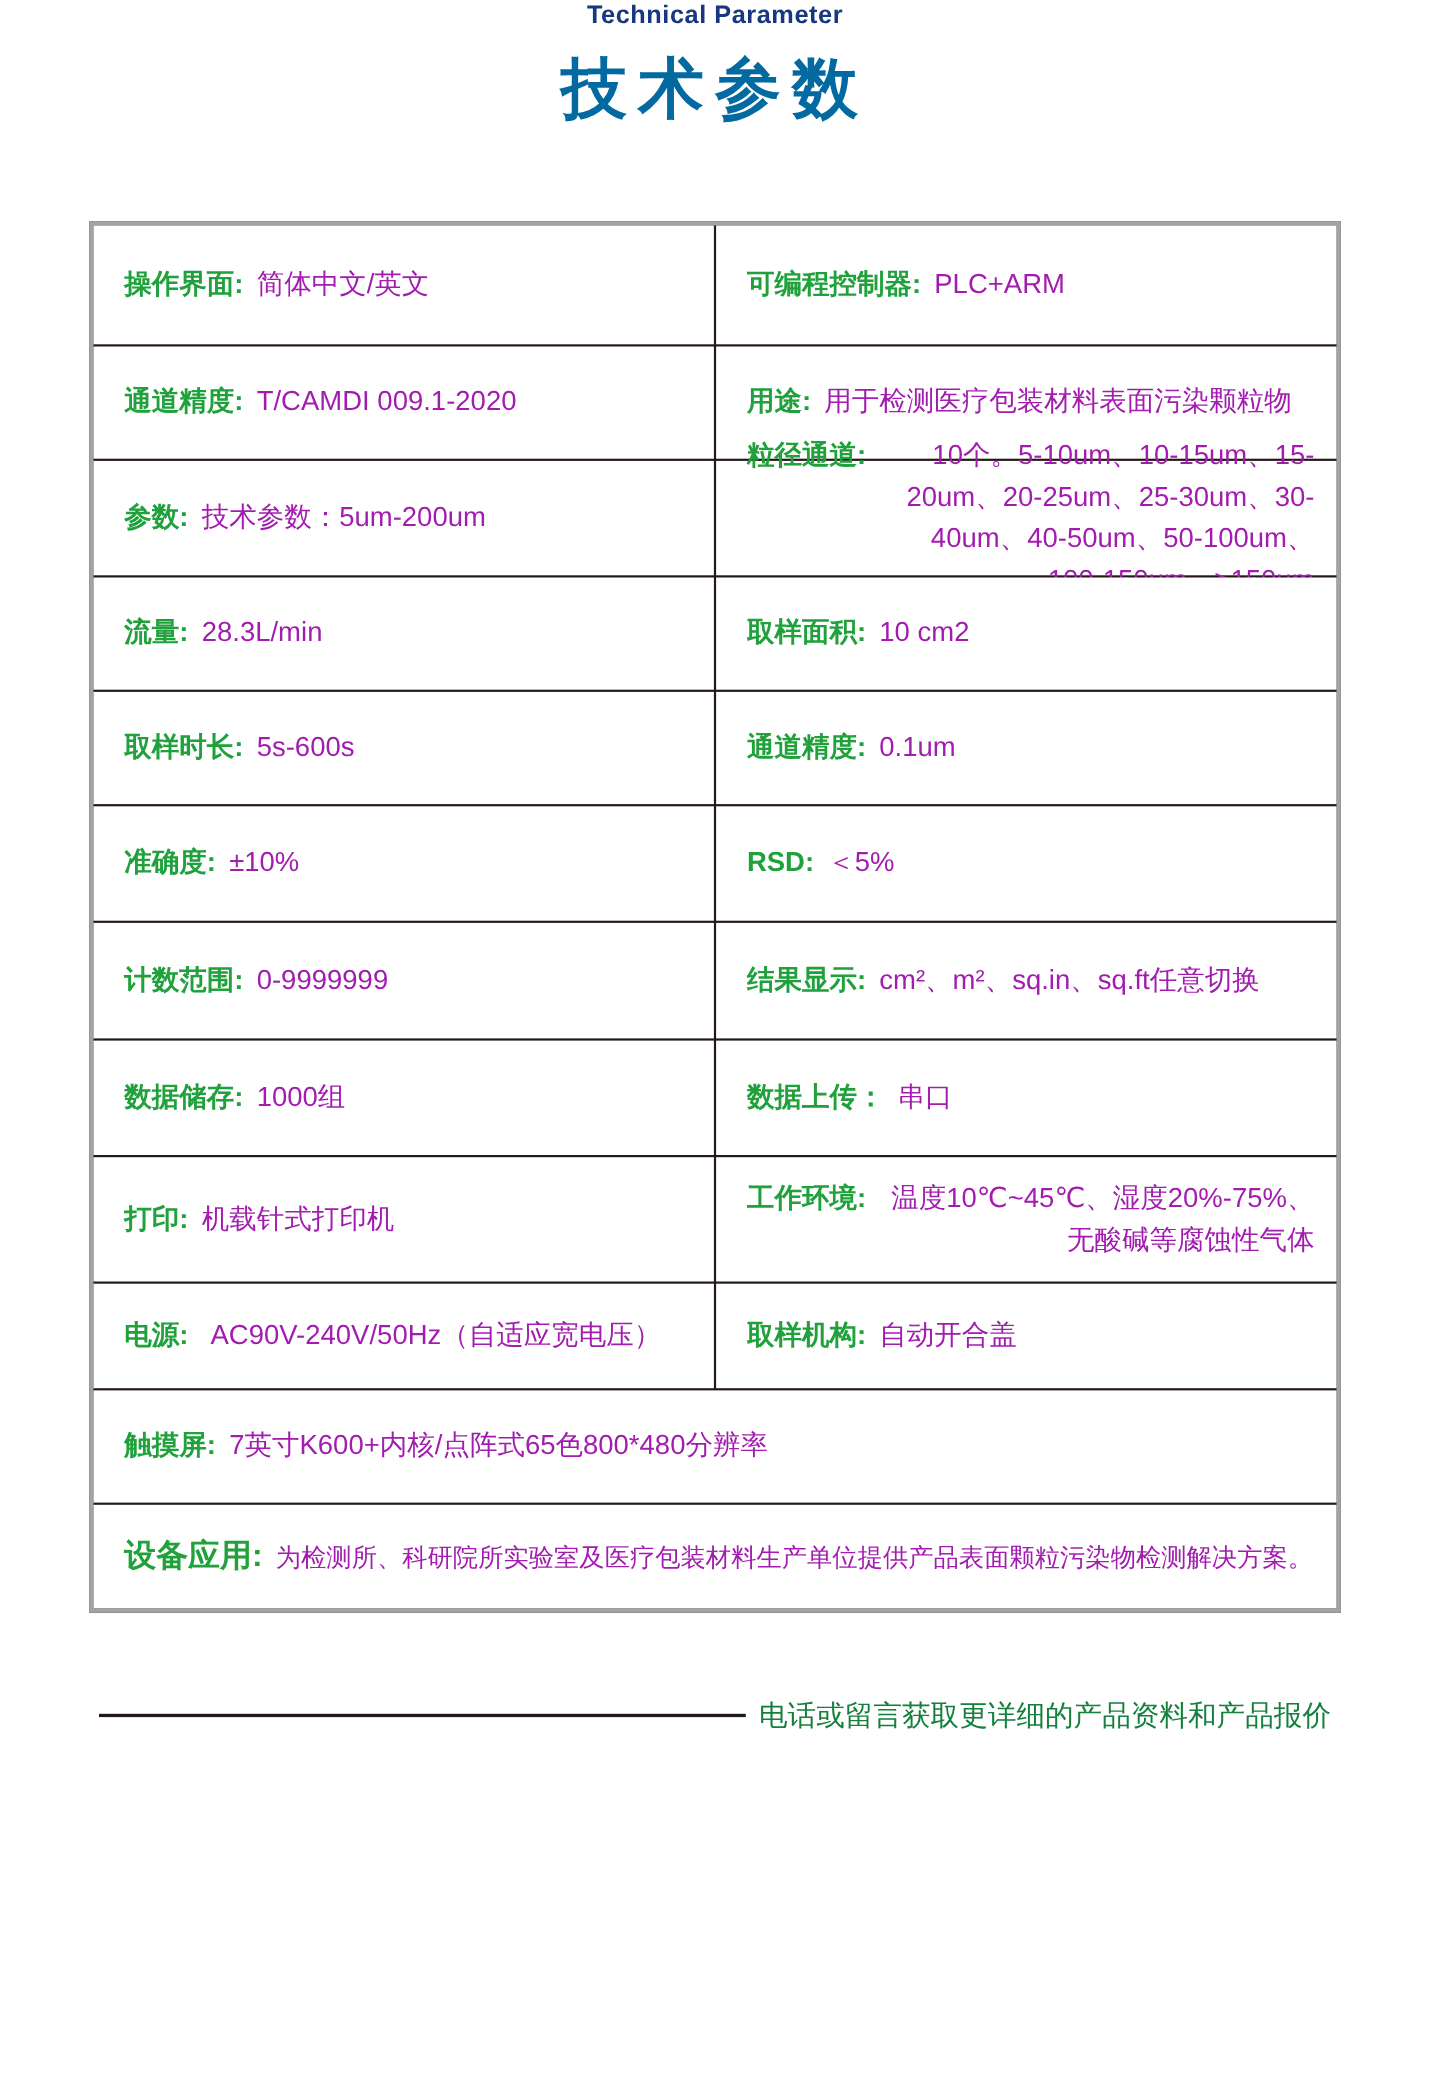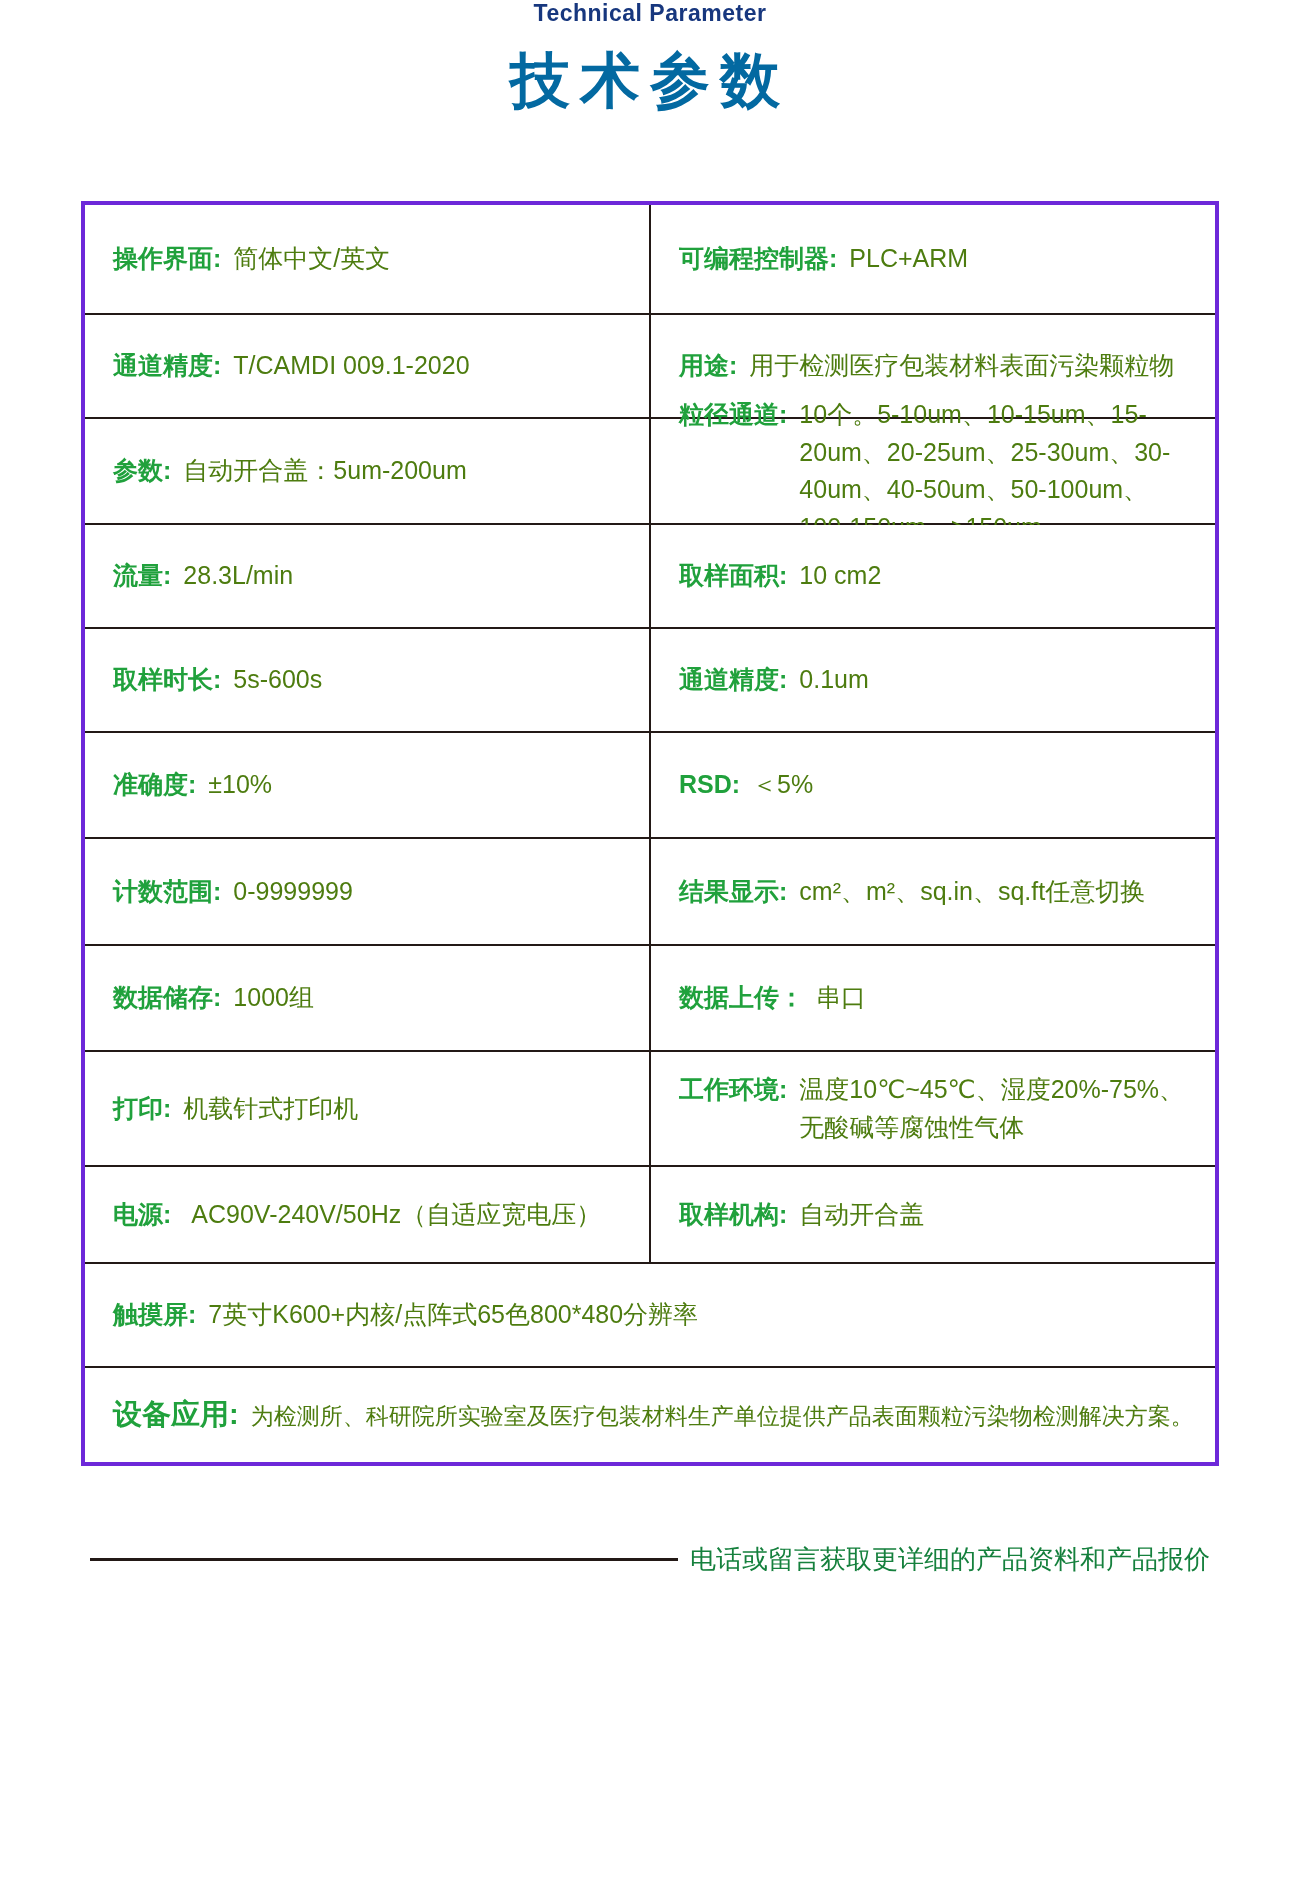--- a/index.html
+++ b/index.html
@@ -24,21 +24,21 @@
     letter-spacing:10px;
   }
   .spec-table{
     width:1130px;
     margin:79px auto 0;
     display:grid;
     grid-template-columns:1fr 1fr;
     grid-template-rows:108px 102px 104px 102px 102px 104px 105px 104px 113px 95px 102px 94px;
     gap:2px;
     background:#231916;
-    border:4px solid #6d28d9;
+    border:4px solid #a3a3a3;
   }
   .cell{
     background:#ffffff;
     display:flex;
     align-items:center;
     padding:0 20px 0 28px;
     box-sizing:border-box;
   }
   .span2{ grid-column:1 / span 2; }
   .pair{
@@ -47,23 +47,24 @@
   }
   .label{
     color:#20a13c;
     font-size:25px;
     font-weight:bold;
     white-space:nowrap;
     margin-right:12px;
     flex-shrink:0;
   }
   .value{
-    color:#4d7c0f;
+    color:#a21caf;
     font-size:25px;
     line-height:1.5;
+    text-align:right;
   }
   .gap-lg .label{ margin-right:20px; }
   .small .label{ font-size:29px;text-align:right; }
   .small .value{ font-size:23px; }
   .footer{
     width:1120px;
     margin:76px auto 0;
     display:flex;
     align-items:center;
   }
@@ -112,21 +113,21 @@
   <div class="cell">
     <div class="pair">
       <span class="label">用途:</span>
       <span class="value">用于检测医疗包装材料表面污染颗粒物</span>
     </div>
   </div>
 
   <div class="cell">
     <div class="pair">
       <span class="label">参数:</span>
-      <span class="value">自动开合盖：5um-200um</span>
+      <span class="value">技术参数：5um-200um</span>
     </div>
   </div>
   <div class="cell">
     <div class="pair">
       <span class="label">粒径通道:</span>
       <span class="value">10个。5-10um、10-15um、15-20um、20-25um、25-30um、30-40um、40-50um、50-100um、100-150um、&gt;150um</span>
     </div>
   </div>
 
   <div class="cell">

